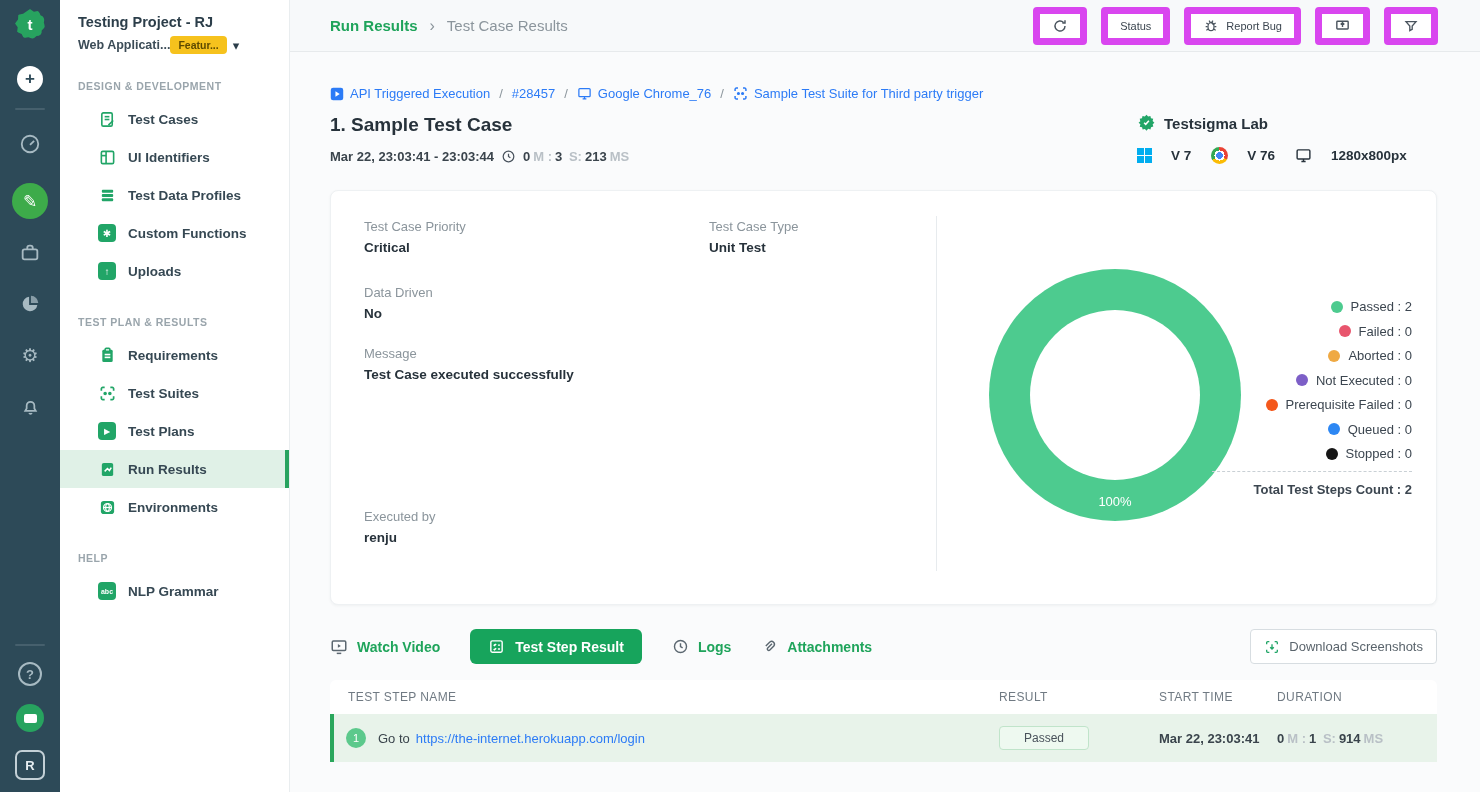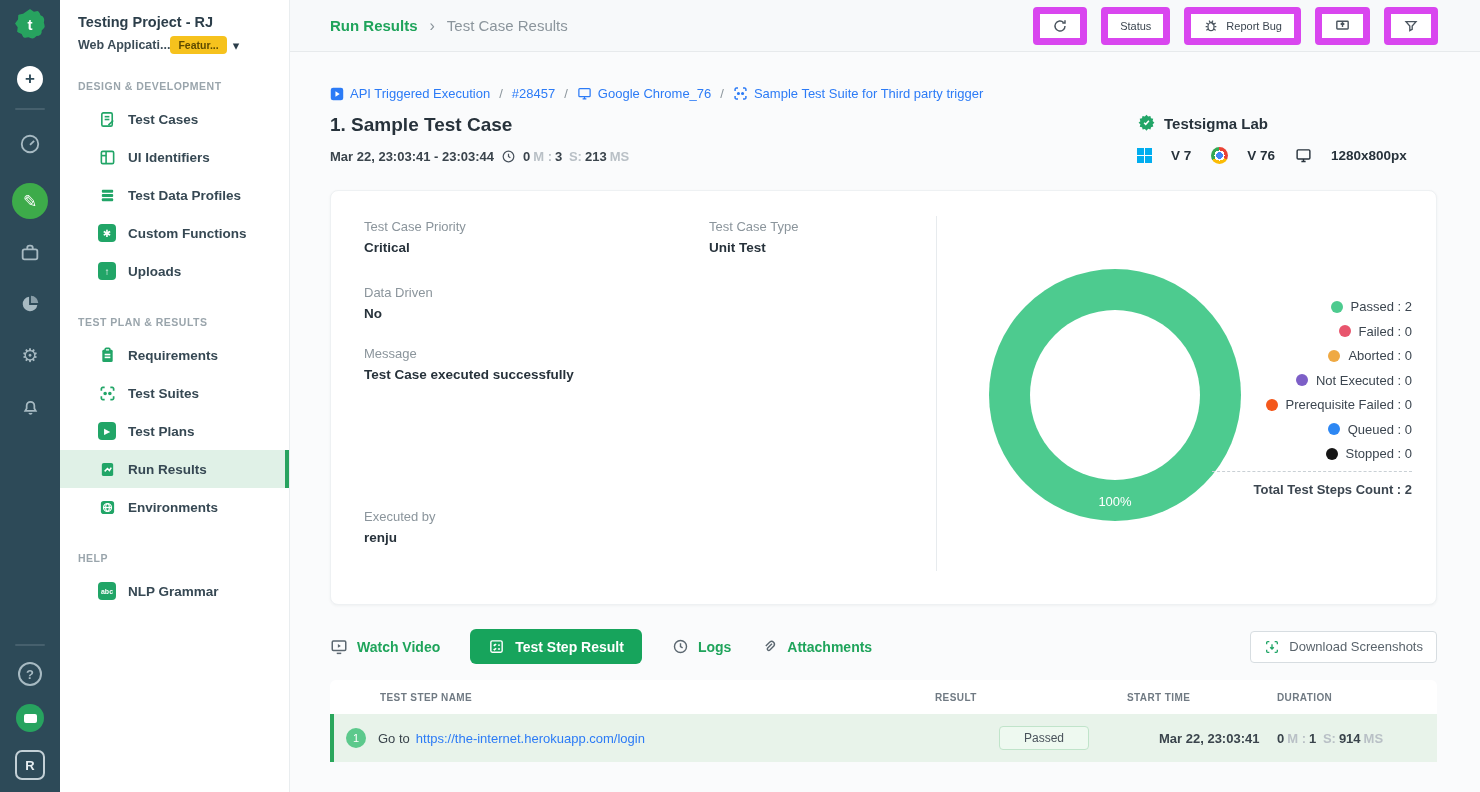--- a/index.html
+++ b/index.html
@@ -96,33 +96,33 @@
   .donut-label { position:absolute; left:0; right:0; bottom:12px; text-align:center; color:#fff; font-size:13px; z-index:2; }
 
   .legend { position:absolute; right:24px; top:108px; width:200px; }
   .legend-row { display:flex; align-items:center; justify-content:flex-end; gap:8px; margin-bottom:9.5px; }
   .legend-dot { width:12px; height:12px; border-radius:50%; flex:none; }
   .legend-label { font-size:13px; color:#3c4650; }
   .legend-sep { border-top:1px dashed #c9d0d5; margin:10px 0 10px; }
   .legend-total { font-size:13px; color:#3c4650; text-align:right; font-weight:bold; }
 
   
-  .tabs { display:flex; align-items:center; margin-top:24px; gap:30px; }
+  .tabs { display:flex; margin-top:24px; gap:30px; }
   .tab { display:flex; align-items:center; gap:9px; font-size:14px; font-weight:bold; color:#1fa45b; cursor:pointer; }
   .tab svg { color:#5b6770; }
   .tab.pill { background:#17a45c; color:#fff; border-radius:6px; padding:9px 18px; gap:10px; }
   .tab.pill svg { color:#fff; }
   .dl-btn { margin-left:auto; display:flex; align-items:center; gap:9px; background:#fff; border:1px solid #d7dde1;
     border-radius:4px; padding:7px 13px; font-size:13px; color:#5a646c; cursor:pointer; }
   .dl-btn svg { color:#21a567; }
 
   
   .steps { margin-top:16px; background:#fff; border-radius:6px 6px 0 0; }
   .thead { display:flex; align-items:center; height:34px; padding-left:18px; }
-  .th { font-size:10px; font-weight:bold; letter-spacing:.4px; color:#707a83;margin-left:32px; }
+  .th { font-size:12px; font-weight:normal; letter-spacing:.4px; color:#707a83; }
   .th-name { flex:1; } .th-result { width:160px; } .th-start { width:118px; } .th-dur { width:160px; }
   .trow { display:flex; align-items:center; height:48px; background:#e8f3ea; border-left:4px solid #2aa75c; padding-left:12px; cursor:pointer; }
   .step-num { width:20px; height:20px; border-radius:50%; background:#5cc98c; color:#fff; font-size:11px;
     display:flex; align-items:center; justify-content:center; margin-right:12px; flex:none; }
   .step-name { flex:1; font-size:13px; color:#3a444c; display:flex; gap:6px; align-items:flex-start; }
   .step-link { color:#2c7bf6; cursor:pointer; }
   .td-result { width:160px; } .td-start { width:118px; font-size:13px; font-weight:bold; color:#3a444c; }
   .td-dur { width:160px; font-size:13px; font-weight:bold; color:#3a444c; }
   .badge-passed { display:inline-block; background:#eef9f0; border:1px solid #c0e4ca; border-radius:4px;
     padding:4px 24px; font-size:12px; color:#49525b; }

